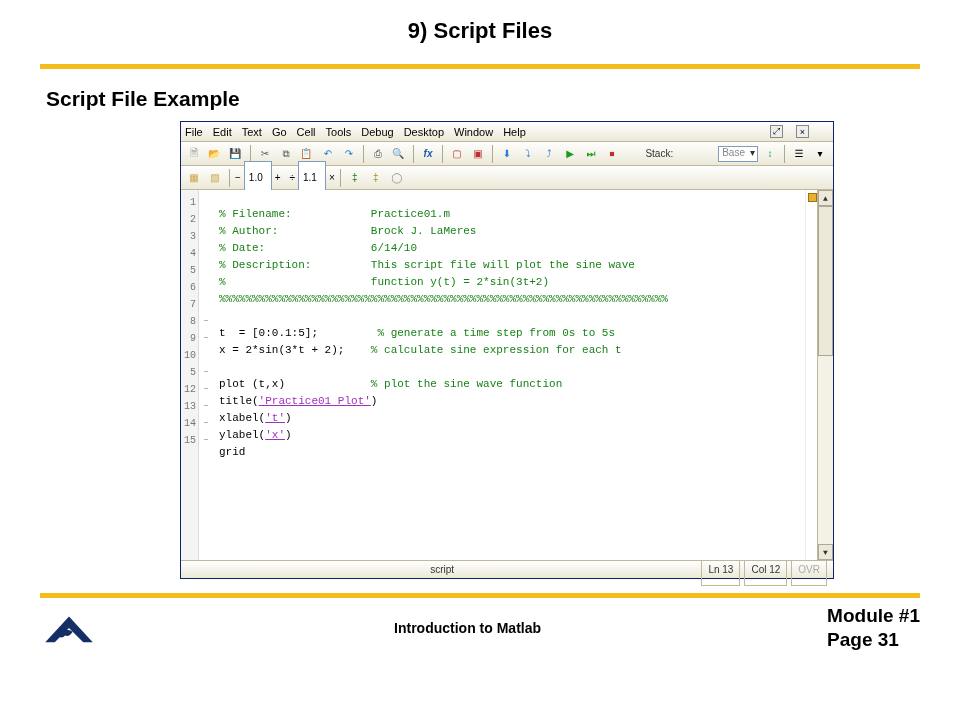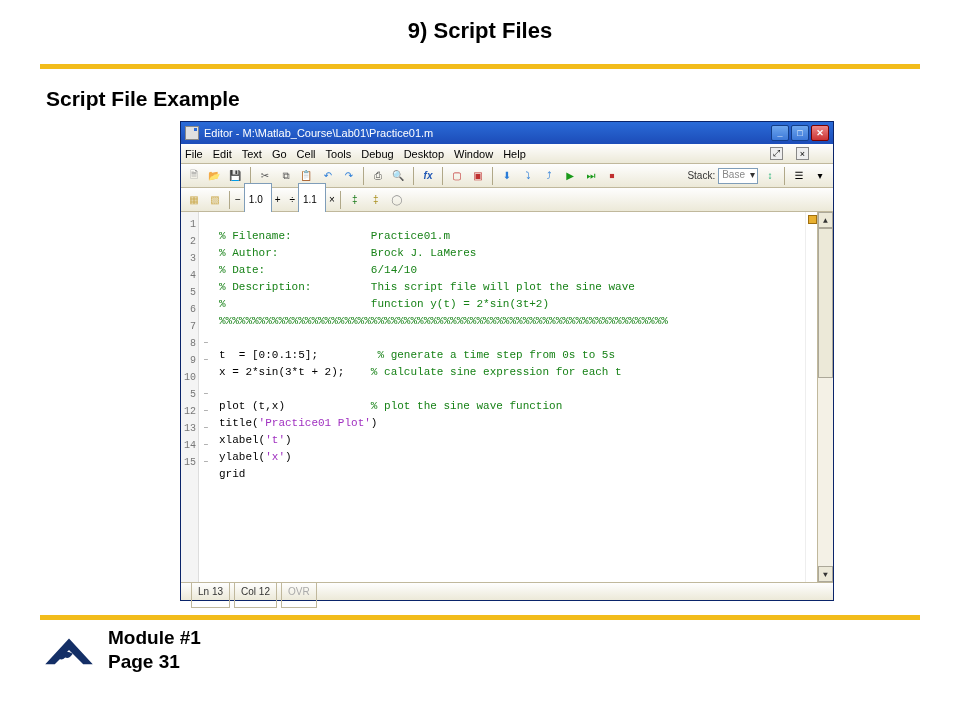--- a/index.html
+++ b/index.html
@@ -86,21 +86,21 @@
   .tbtn {
     width: 18px; height: 18px;
     border: 1px solid transparent;
     display: flex; align-items: center; justify-content: center;
     font-size: 10px;
   }
   .tsep { width:1px; height:18px; background:#b0a888; margin:0 2px; }
   .stack-lbl { font-size:10px; color:#333; margin-left:auto; }
   .stack-sel {
     font-size:10px; border:1px solid #7f9db9; background:#fff;
-    padding: 0 12px 0 3px; height:16px; position:relative; color:#888;
+    padding: 0 12px 0 3px; height:16px; position:relative; color:#888;margin-left:42px;
   }
   .stack-sel::after{content:"▾"; position:absolute; right:2px; top:0; color:#333;}
   .toolbar2 {
     background: linear-gradient(#fefefe,#ece9d8);
     border-bottom: 1px solid #c0b89c;
     display: flex;
     align-items: center;
     height: 24px;
     padding: 0 4px;
     gap: 3px;
@@ -138,21 +138,21 @@
     font-size: 9px;
   }
   .dashcol div { height: 17px; }
   .code {
     flex: 1;
     padding: 16px 0 0 6px;
     color: #000;
     white-space: pre;
   }
   .code .cmt { color: #178217; }
-  .code .str { color: #a030c0; }
+  .code .str { color: #a030c0; text-decoration: underline; }
   .code div { height: 17px; }
   .vscroll {
     width: 16px;
     background: #ece9d8;
     border-left: 1px solid #c0b89c;
     position: relative;
   }
   .vscroll .arrow {
     height: 16px; background:#ece9d8;
     border:1px solid #aca899;
@@ -203,30 +203,20 @@
 </style>
 </head>
 <body>
 
 <div class="slide-title">9) Script Files</div>
 <div class="rule-gold"></div>
 <div class="subtitle">Script File Example</div>
 
 <div class="editor-window">
 
-  <div class="titlebar">
-    <span class="file-icon"></span>
-    <span>Editor - M:\Matlab_Course\Lab01\Practice01.m</span>
-    <span class="spacer"></span>
-    <div class="winbtns">
-      <div class="winbtn">_</div>
-      <div class="winbtn">□</div>
-      <div class="winbtn close">✕</div>
-    </div>
-  </div>
 
   <div class="menubar">
     <span>File</span>
     <span>Edit</span>
     <span>Text</span>
     <span>Go</span>
     <span>Cell</span>
     <span>Tools</span>
     <span>Debug</span>
     <span>Desktop</span>
@@ -327,32 +317,36 @@
     <div class="rmarks"></div>
     <div class="vscroll">
       <div class="arrow">▲</div>
       <div class="track"></div>
       <div class="thumb"></div>
       <div class="arrow bottom">▼</div>
     </div>
   </div>
 
   <div class="statusbar">
+    <div class="left">
+        <span>script</span>
+      </div>
     <div class="box">Ln  13</div>
     <div class="box">Col  12</div>
     <div class="box" style="color:#aaa;">OVR</div>
   </div>
 
 </div>
 
 <div class="footer-rule"></div>
 <div class="footer">
   <div class="logo">
     <svg viewBox="0 0 60 40">
       <polygon points="5,35 30,8 55,35 45,35 30,20 15,35" fill="#142f66"></polygon>
       <path d="M18 28 Q25 18 34 24 Q30 30 26 28 Q22 32 18 28" fill="#142f66"></path>
     </svg>
   </div>
+  <div class="footer-center">Introduction to Matlab</div>
   <div class="footer-right">
     <div>Module #1</div>
     <div>Page 31</div>
   </div>
 </div>
 
 </body></html>

